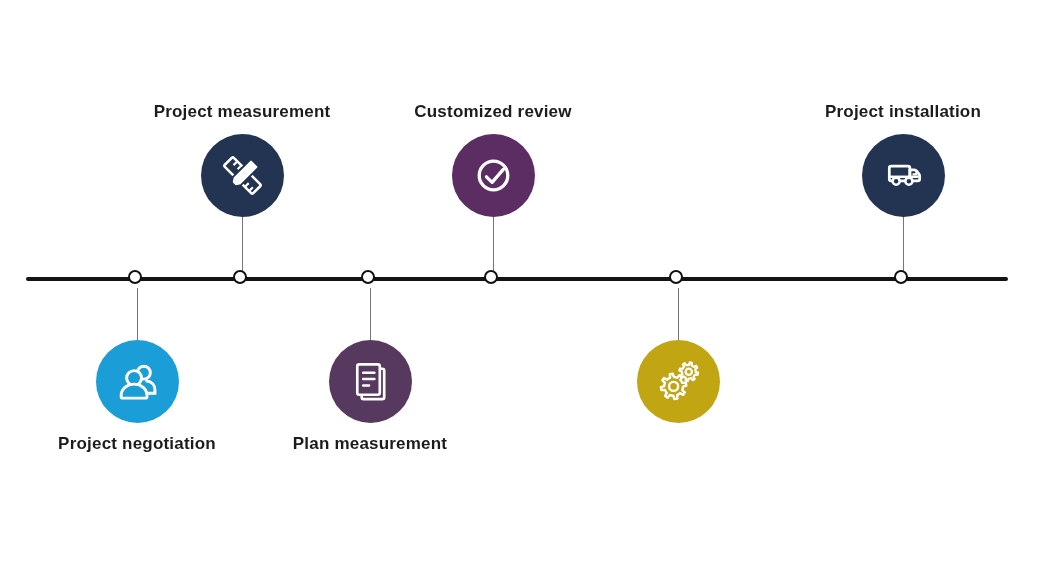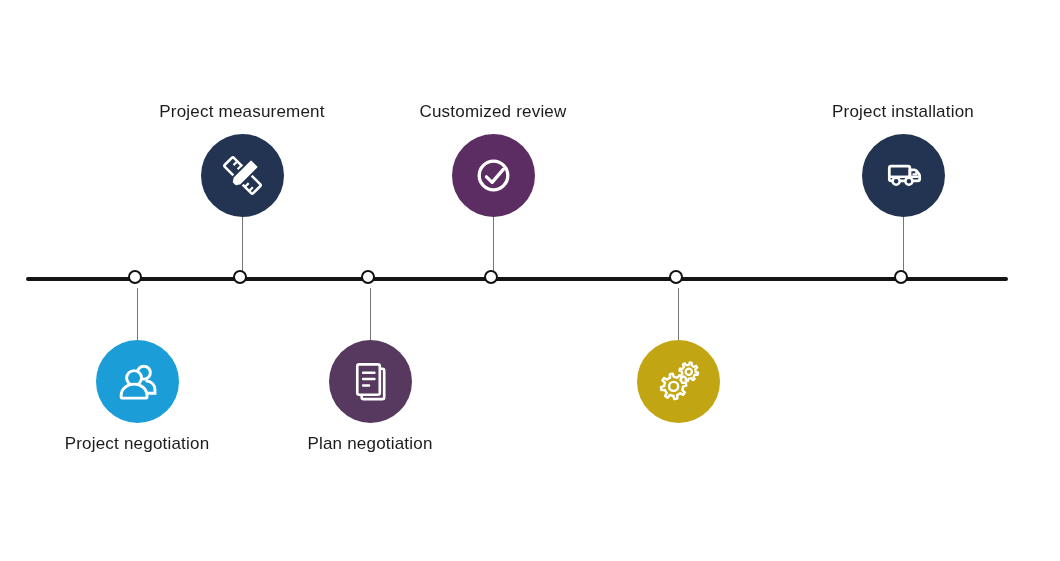--- a/index.html
+++ b/index.html
@@ -59,20 +59,21 @@
   .below .connector { top:288px; height:53px; }
 
   .label {
     position:absolute;
     left:var(--x);
     transform:translateX(-50%);
     white-space:nowrap;
     font-size:17px;
     letter-spacing:0.2px;
     color:#1c1c1c;
+    font-weight:bold;
   }
   .above .label { top:102px; }
   .below .label { top:434px; }
 
   svg { display:block; }
 </style>
 </head>
 <body>
 
 <div class="canvas">
@@ -106,21 +107,21 @@
         </g>
         <g transform="rotate(-45 24 24)">
           <path d="M40.5 18.2 H15.8 L6.8 24 l9 5.8 H40.5 c0.9 0 1.6 -0.7 1.6 -1.6 v-8.4 c0 -0.9 -0.7 -1.6 -1.6 -1.6 z" fill="#fff" stroke="currentColor" stroke-width="2"></path>
           <path d="M6.8 24 l5.2 -3.3 v6.6 z" fill="currentColor"></path>
         </g>
       </svg>
     </div>
   </div>
 
   <div class="step s2 below">
-    <div class="label">Plan negotiation</div>
+    <div class="label">Plan measurement</div>
     <div class="connector" style="background: rgb(119, 119, 119);"></div>
     <div class="node" style="background: rgb(255, 255, 255); border-color: rgb(17, 17, 17);"></div>
     <div class="bubble" style="background: rgb(87, 57, 95); color: rgb(87, 57, 95);">
       <svg width="47" height="47" viewBox="0 0 48 48">
         <rect x="15" y="11" width="23" height="31" rx="2" fill="none" stroke="#fff" stroke-width="2.7"></rect>
         <rect x="10.5" y="6.5" width="23" height="31" rx="2" fill="currentColor" stroke="#fff" stroke-width="2.7"></rect>
         <path d="M16.5 15 h11.5 M16.5 21.5 h11.5 M16.5 28 h6" stroke="#fff" stroke-width="2.6" stroke-linecap="round" fill="none"></path>
       </svg>
     </div>
   </div>

